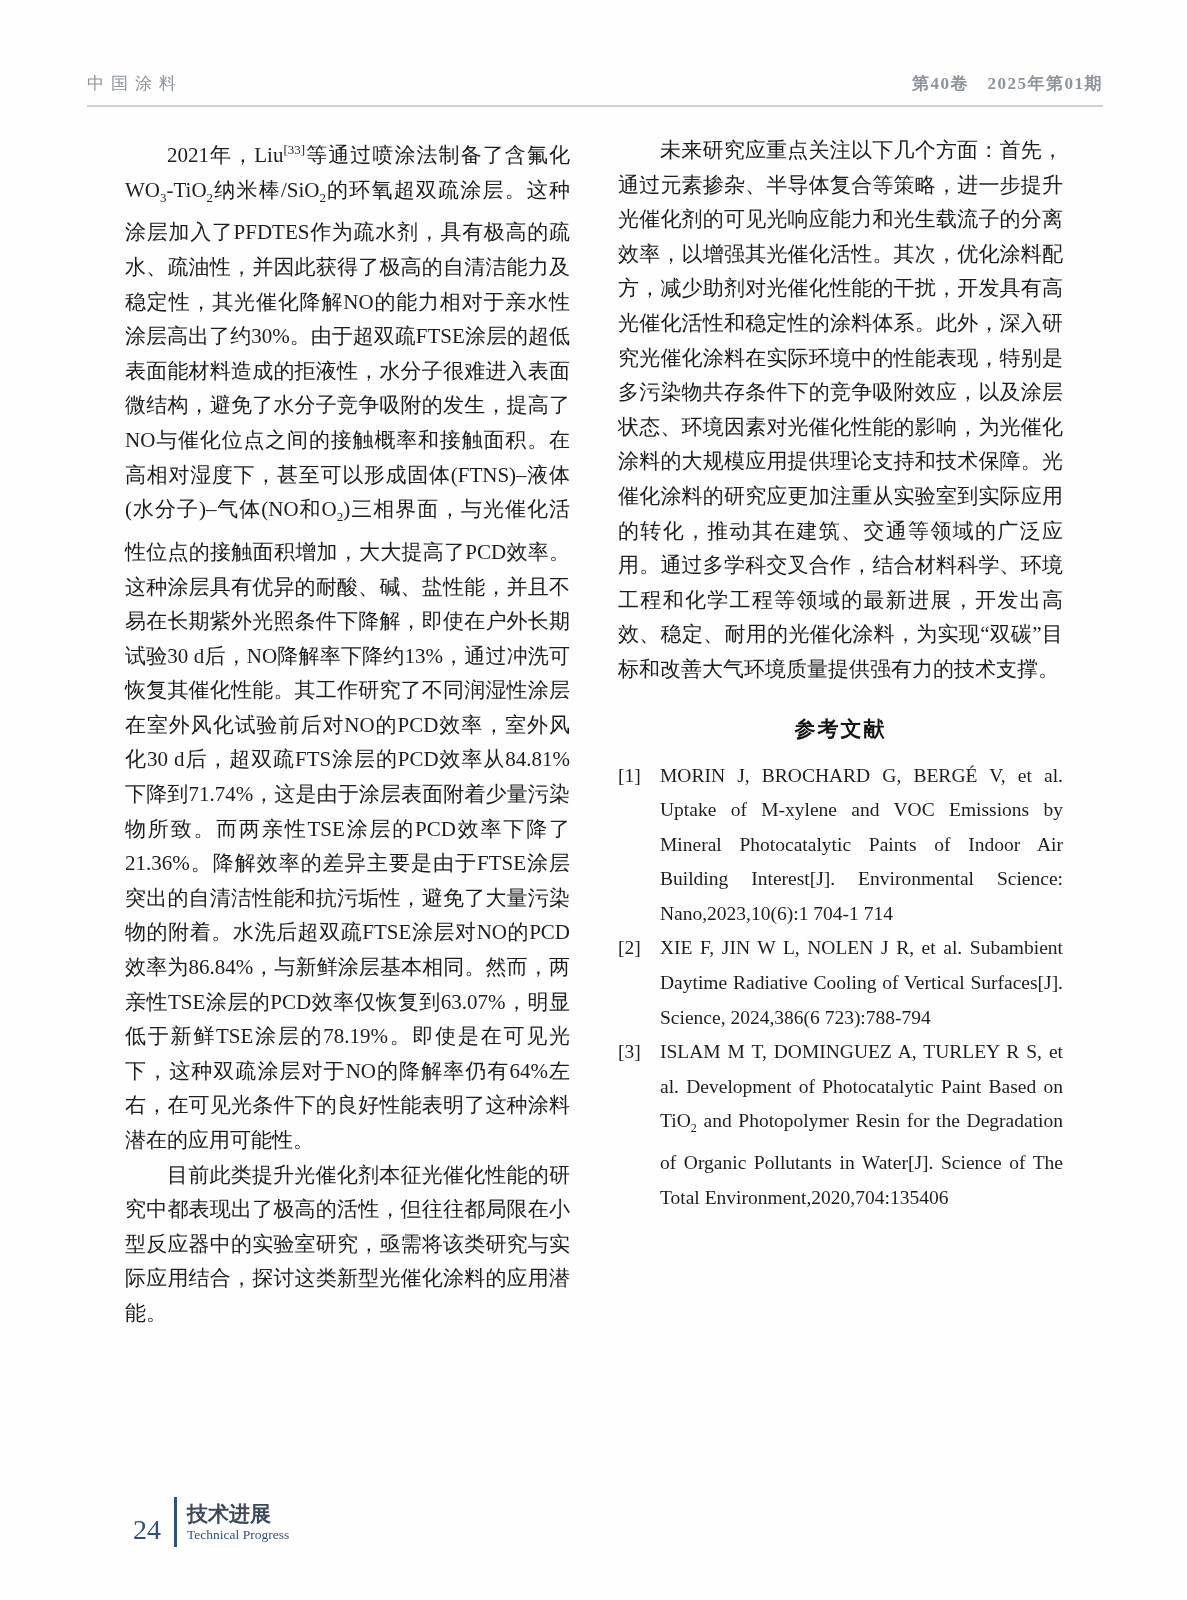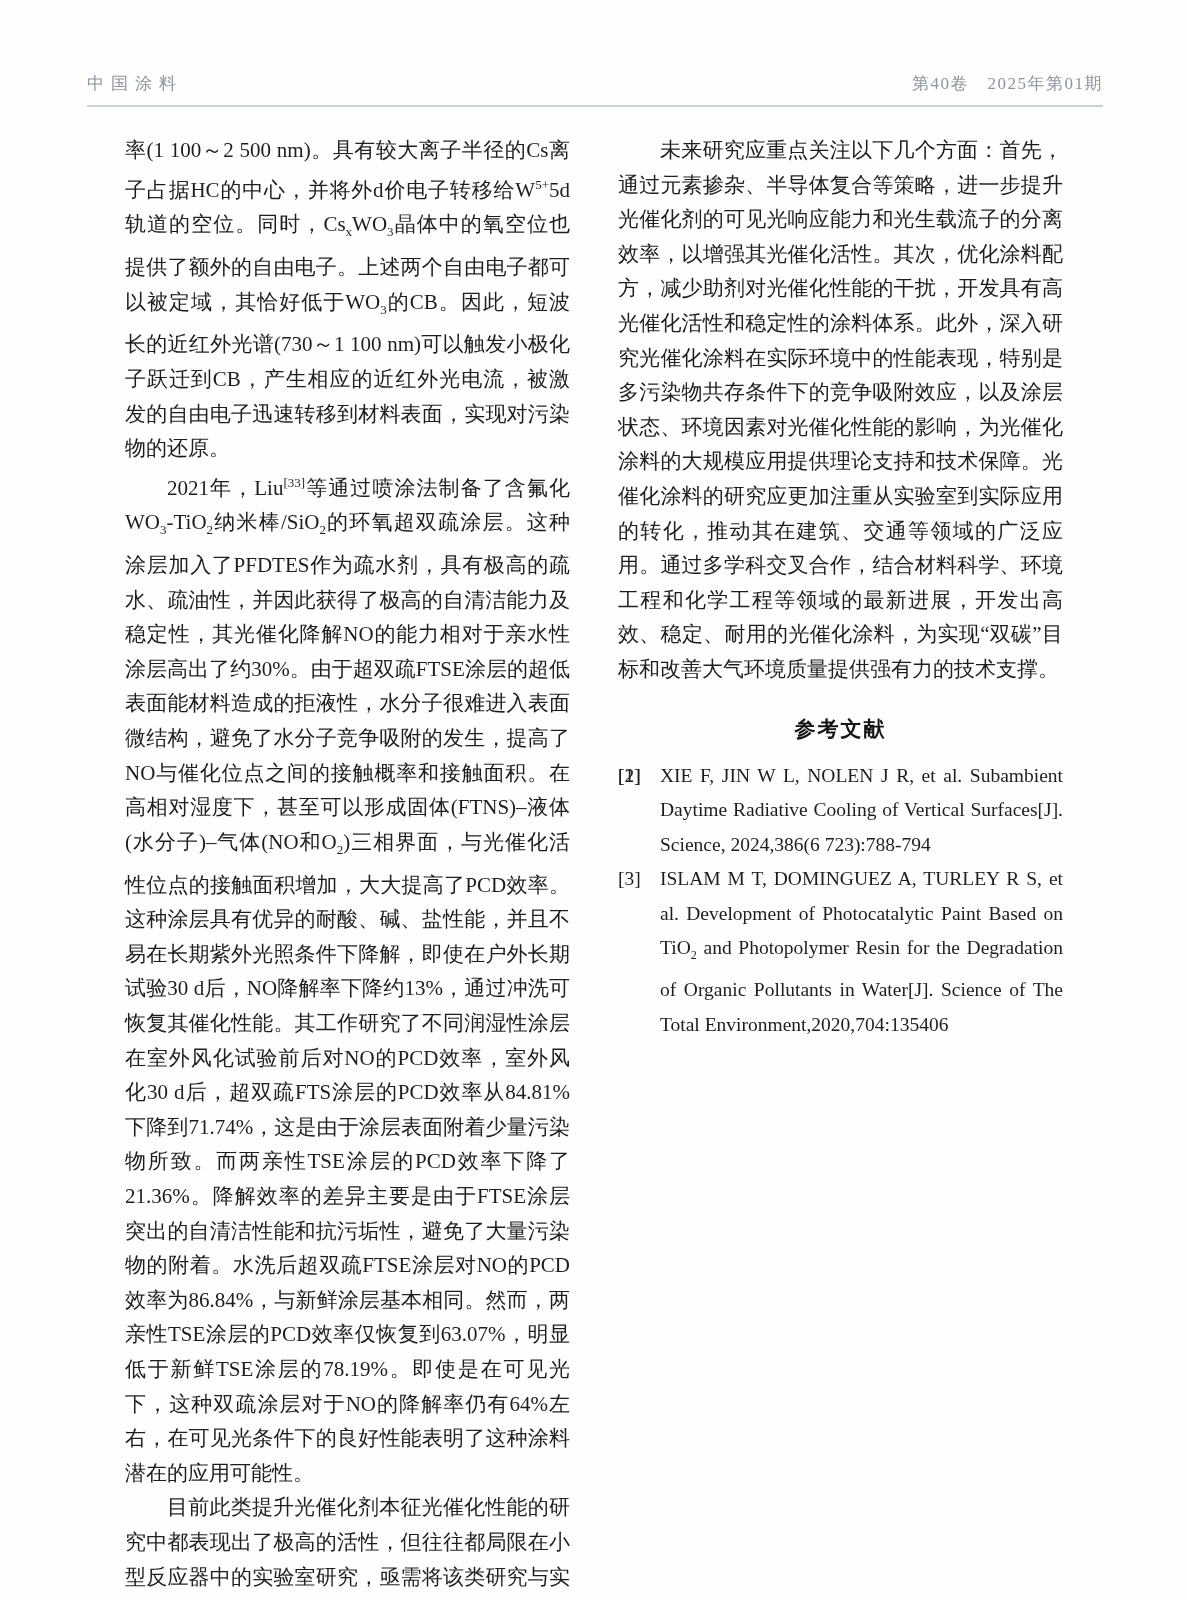--- a/index.html
+++ b/index.html
@@ -5,21 +5,21 @@
   html,body{margin:0;padding:0;background:#ffffff;}
   .page{position:relative;width:1187px;height:1600px;background:#fffefe;overflow:hidden;padding-left:38px;}
 
   
   .header{position:absolute;left:87px;top:72px;width:1016px;display:flex;
           justify-content:space-between;align-items:flex-end;padding-bottom:10px;
           border-bottom:2px solid #ccd1d6;
           font-family:"Liberation Serif","DejaVu Serif",serif;
           font-size:17px;color:#8b939c;}
   .header .journal{letter-spacing:7px;}
-  .header .issue{letter-spacing:1.5px;}
+  .header .issue{letter-spacing:1.5px;font-weight:bold;}
 
   
   .columns{position:absolute;left:125px;top:133px;width:938px;display:flex;gap:48px;}
   .col{width:445px;}
 
   .para{margin:0;font-size:21px;line-height:34.6px;text-align:justify;color:#1d1d1d;
         font-family:"Liberation Serif","DejaVu Serif",serif;text-indent:2em;}
   .para.cont{text-indent:0;}
   .para sub,.ref-text sub{font-size:0.62em;}
   .para sup,.ref-text sup{font-size:0.62em;}
@@ -50,29 +50,36 @@
 
 <div class="page">
 
   <div class="header">
     <span class="journal">中国涂料</span>
     <span class="issue">第40卷　2025年第01期</span>
   </div>
 
   <div class="columns">
     <div class="col" id="left-column">
-        <p class="para cont">率(1 100～2 500 nm)。具有较大离子半径的Cs离子占据HC的中心，并将外d价电子转移给W<sup>5+</sup>5d轨道的空位。同时，Cs<sub>x</sub>WO<sub>3</sub>晶体中的氧空位也提供了额外的自由电子。上述两个自由电子都可以被定域，其恰好低于WO<sub>3</sub>的CB。因此，短波长的近红外光谱(730～1 100 nm)可以触发小极化子跃迁到CB，产生相应的近红外光电流，被激发的自由电子迅速转移到材料表面，实现对污染物的还原。</p>
         <p class="para">2021年，Liu<sup>[33]</sup>等通过喷涂法制备了含氟化WO<sub>3</sub>-TiO<sub>2</sub>纳米棒/SiO<sub>2</sub>的环氧超双疏涂层。这种涂层加入了PFDTES作为疏水剂，具有极高的疏水、疏油性，并因此获得了极高的自清洁能力及稳定性，其光催化降解NO的能力相对于亲水性涂层高出了约30%。由于超双疏FTSE涂层的超低表面能材料造成的拒液性，水分子很难进入表面微结构，避免了水分子竞争吸附的发生，提高了NO与催化位点之间的接触概率和接触面积。在高相对湿度下，甚至可以形成固体(FTNS)–液体(水分子)–气体(NO和O<sub>2</sub>)三相界面，与光催化活性位点的接触面积增加，大大提高了PCD效率。这种涂层具有优异的耐酸、碱、盐性能，并且不易在长期紫外光照条件下降解，即使在户外长期试验30 d后，NO降解率下降约13%，通过冲洗可恢复其催化性能。其工作研究了不同润湿性涂层在室外风化试验前后对NO的PCD效率，室外风化30 d后，超双疏FTS涂层的PCD效率从84.81%下降到71.74%，这是由于涂层表面附着少量污染物所致。而两亲性TSE涂层的PCD效率下降了21.36%。降解效率的差异主要是由于FTSE涂层突出的自清洁性能和抗污垢性，避免了大量污染物的附着。水洗后超双疏FTSE涂层对NO的PCD效率为86.84%，与新鲜涂层基本相同。然而，两亲性TSE涂层的PCD效率仅恢复到63.07%，明显低于新鲜TSE涂层的78.19%。即使是在可见光下，这种双疏涂层对于NO的降解率仍有64%左右，在可见光条件下的良好性能表明了这种涂料潜在的应用可能性。</p>
         <p class="para">目前此类提升光催化剂本征光催化性能的研究中都表现出了极高的活性，但往往都局限在小型反应器中的实验室研究，亟需将该类研究与实际应用结合，探讨这类新型光催化涂料的应用潜能。</p>
       </div>
     <div class="col" id="right-column">
         <p class="para">未来研究应重点关注以下几个方面：首先，通过元素掺杂、半导体复合等策略，进一步提升光催化剂的可见光响应能力和光生载流子的分离效率，以增强其光催化活性。其次，优化涂料配方，减少助剂对光催化性能的干扰，开发具有高光催化活性和稳定性的涂料体系。此外，深入研究光催化涂料在实际环境中的性能表现，特别是多污染物共存条件下的竞争吸附效应，以及涂层状态、环境因素对光催化性能的影响，为光催化涂料的大规模应用提供理论支持和技术保障。光催化涂料的研究应更加注重从实验室到实际应用的转化，推动其在建筑、交通等领域的广泛应用。通过多学科交叉合作，结合材料科学、环境工程和化学工程等领域的最新进展，开发出高效、稳定、耐用的光催化涂料，为实现“双碳”目标和改善大气环境质量提供强有力的技术支撑。</p>
         <div class="ref-title">参考文献</div>
         <ol class="refs">
-          <li class="ref-item"><span class="ref-no">[1]</span></li>
+          <li class="ref-item"><span class="ref-no">[1]</span><span class="ref-text">MORIN J, BROCHARD G, BERGÉ V, et al. Uptake of M-xylene and VOC Emissions by Mineral Photocatalytic Paints of Indoor Air Building Interest[J]. Environmental Science: Nano,2023,10(6):1 704-1 714</span></li>
           <li class="ref-item"><span class="ref-no">[2]</span><span class="ref-text">XIE F, JIN W L, NOLEN J R, et al. Subambient Daytime Radiative Cooling of Vertical Surfaces[J]. Science, 2024,386(6 723):788-794</span></li>
           <li class="ref-item"><span class="ref-no">[3]</span><span class="ref-text">ISLAM M T, DOMINGUEZ A, TURLEY R S, et al. Development of Photocatalytic Paint Based on TiO<sub>2</sub> and Photopolymer Resin for the Degradation of Organic Pollutants in Water[J]. Science of The Total Environment,2020,704:135406</span></li>
         </ol>
       </div>
   </div>
 
+  <div class="footer">
+    <span class="pagenum">24</span>
+    <span class="bar"></span>
+    <span class="labels">
+      <span class="sec-cn">技术进展</span>
+      <span class="sec-en">Technical Progress</span>
+    </span>
+  </div>
 
 </div>
 
 </body></html>

